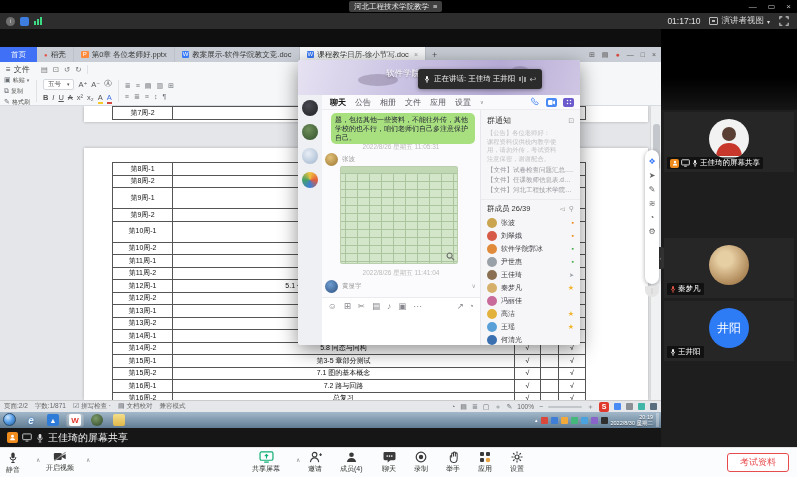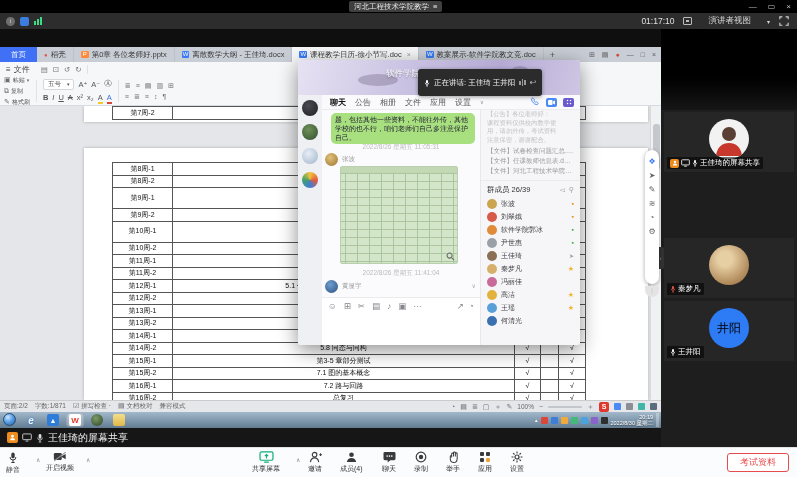--- a/index.html
+++ b/index.html
@@ -14,21 +14,21 @@
   color:#e6e6e6;font-size:7.5px;line-height:11px;padding:0 5px;display:flex;gap:4px;align-items:center}
 #winctl{position:absolute;right:6px;top:1px;display:flex;gap:11px;color:#c2c2c2;font-size:8px;line-height:11px}
 #bar2{left:0;top:13px;width:797px;height:16px;background:#2d2d2d;display:flex;align-items:center}
 #bar2-left{display:flex;align-items:center;gap:5px;margin-left:6px}
 .info-dot{width:9px;height:9px;border-radius:50%;background:#6f6f6f;color:#ddd;font-size:6px;
   display:flex;align-items:center;justify-content:center}
 .shield{width:9px;height:9px;border-radius:2px;background:#3d7de0}
 .sig{display:flex;align-items:flex-end;gap:1px}
 .sig i{display:block;width:2px;background:#3ddc84}
 #bar2-right{margin-left:auto;display:flex;align-items:center;gap:9px;margin-right:8px;color:#e0e0e0;font-size:8.5px}
-#viewmode{display:flex;align-items:center;gap:16px;color:#d5d5d5}
+#viewmode{display:flex;align-items:center;gap:3px;color:#d5d5d5}
 .mini-grid{width:9px;height:8px;border:1px solid #bbb;border-radius:1px;position:relative}
 .mini-grid:after{content:"";position:absolute;left:2px;top:2px;right:2px;height:2px;background:#bbb}
 
 
 #screenshare{left:0;top:29px;width:661px;height:383px;background:#e4e6e9}
 #winband{position:absolute;left:0;top:0;width:661px;height:18px;background:#0f0f0f}
 #tabbar{position:absolute;left:0;top:18px;width:661px;height:15px;background:#c9ced6;display:flex;align-items:stretch}
 #tabs{display:flex}
 .wtab{display:flex;align-items:center;padding:0 7px;font-size:7.5px;color:#3a3a3a;border-right:1px solid #bdc2ca;white-space:nowrap}
 .t-home{background:#3f70f5;color:#fff;border-right:none;padding:0 11px}
@@ -108,21 +108,21 @@
   background:#fff;border-radius:3px;font-size:9px;padding:0 12px}
 
 
 #sidebar{left:661px;top:29px;width:136px;height:418px;background:#1e1e1e}
 #sb-black{position:absolute;left:0;top:0;width:136px;height:81px;background:linear-gradient(180deg,#000 60%,#161616)}
 .tile{position:absolute;left:3px;width:130px;height:60px;background:#262626;overflow:hidden}
 .tile .av{position:absolute;left:50%;top:7px;transform:translateX(-50%);width:40px;height:40px;border-radius:50%;overflow:hidden}
 .tlabel{position:absolute;left:3px;bottom:3px;display:flex;align-items:center;gap:2px;
   background:rgba(0,0,0,.55);padding:1px 3px;border-radius:1px}
 .tlabel span{color:#fff;font-size:7.5px;white-space:nowrap}
-.av-blue{background:#2e7bf6;display:flex;align-items:center;justify-content:center;color:#000000;font-size:12px}
+.av-blue{background:#2e7bf6;display:flex;align-items:center;justify-content:center;color:#ffffff;font-size:12px}
 .av-dog{background:radial-gradient(circle at 40% 35%,#e7cfa4 20%,#b08a5a 70%,#7d5f3c)}
 #collapse-tab{position:absolute;left:-4px;top:218px;width:7px;height:22px;background:#333;border-radius:2px;
   color:#999;font-size:6px;display:flex;align-items:center;justify-content:center}
 
 
 #annotools{left:645px;top:150px;width:14px;height:134px;background:#fff;border-radius:7px;
   box-shadow:0 1px 4px rgba(0,0,0,.35);display:flex;flex-direction:column;align-items:center;gap:5px;padding-top:7px;z-index:8}
 #annotools span{font-size:8px;color:#666;line-height:9px}
 #annotools .blue{color:#3a7bfd}
 #annogrip{left:645px;top:286px;width:14px;height:11px;background:#e4e4e4;border-radius:0 0 7px 7px;
@@ -173,21 +173,21 @@
 #mem-hdr{margin-top:4px;padding:4px 6px 2px;border-top:1px solid #ebebee;display:flex;align-items:center;gap:20px;
   font-size:7.5px;color:#333}
 #mem-hdr .ics{margin-left:auto;display:flex;gap:4px;color:#a0a0a0;font-size:7px}
 .mrow{height:13px;padding:0 6px;display:flex;align-items:center;gap:4px}
 .mav{width:10px;height:10px;border-radius:50%;flex:none}
 .mname{font-size:7px;color:#3f3f45;flex:1;white-space:nowrap;overflow:hidden;text-overflow:ellipsis}
 .mbadge{font-size:7px;line-height:10px}
 .b-star{color:#f0b429}.b-orange{color:#f08c1e}.b-green{color:#4bae4f}.b-plane{color:#9aa0a8;font-size:6px}
 
 
-#speakpill{left:418px;top:69px;height:27px;background:#2b2b2b;border-radius:3px;z-index:6;
+#speakpill{left:418px;top:69px;height:20px;background:#2b2b2b;border-radius:3px;z-index:6;
   display:flex;align-items:center;gap:4px;padding:0 6px;box-shadow:0 1px 4px rgba(0,0,0,.4)}
 #speakpill span{color:#eee;font-size:7.5px;white-space:nowrap}
 .wave{display:flex;align-items:center;gap:1px}
 .wave i{display:block;width:1.5px;background:#9a9a9a}
 #speakpill .reply{color:#bbb;font-size:8px}
 </style>
 </head>
 <body>
 
 <div class="abs" id="topbar">
@@ -229,25 +229,24 @@
 
   <div id="tabbar">
     <div id="tabs">
 
         <span class="wtab t-home">首页</span>
 
         <span class="wtab t-rice">稻壳</span>
 
         <span class="wtab t-ppt">第0章 各位老师好.pptx</span>
 
-        <span class="wtab t-doc">离散数学大纲 - 王佳琦.docx</span>
+
+        <span class="wtab t-doc">教案展示-软件学院教文竞.doc</span>
 
         <span class="wtab t-doc t-active">课程教学日历-徐小节写.doc</span>
-
-        <span class="wtab t-doc">教案展示-软件学院教文竞.doc</span>
       </div>
     <span id="newtab">+</span>
     <div id="tabctl">
       <span>⊞</span>
       <span>▤</span>
       <span class="red">●</span>
       <span>—</span>
       <span>□</span>
       <span>×</span>
     </div>
@@ -855,20 +854,24 @@
       <span>▣</span>
       <span>⋯</span>
       <span class="rt">
         <span>↗</span>
         <span>◔</span>
       </span>
     </div>
   </div>
 
   <div id="qq-panel">
+    <div id="pn-title">
+      <span>群通知</span>
+      <span class="ic">⊡</span>
+    </div>
     <div id="noticelines">
 
     <div>【公告】各位老师好：</div>
         <div>课程资料仅供校内教学使</div>
         <div>用，请勿外传，考试资料</div>
         <div>注意保密，谢谢配合。</div>
       </div>
     <div id="filelist">
 
     <div>【文件】试卷检查问题汇总.docx</div>

